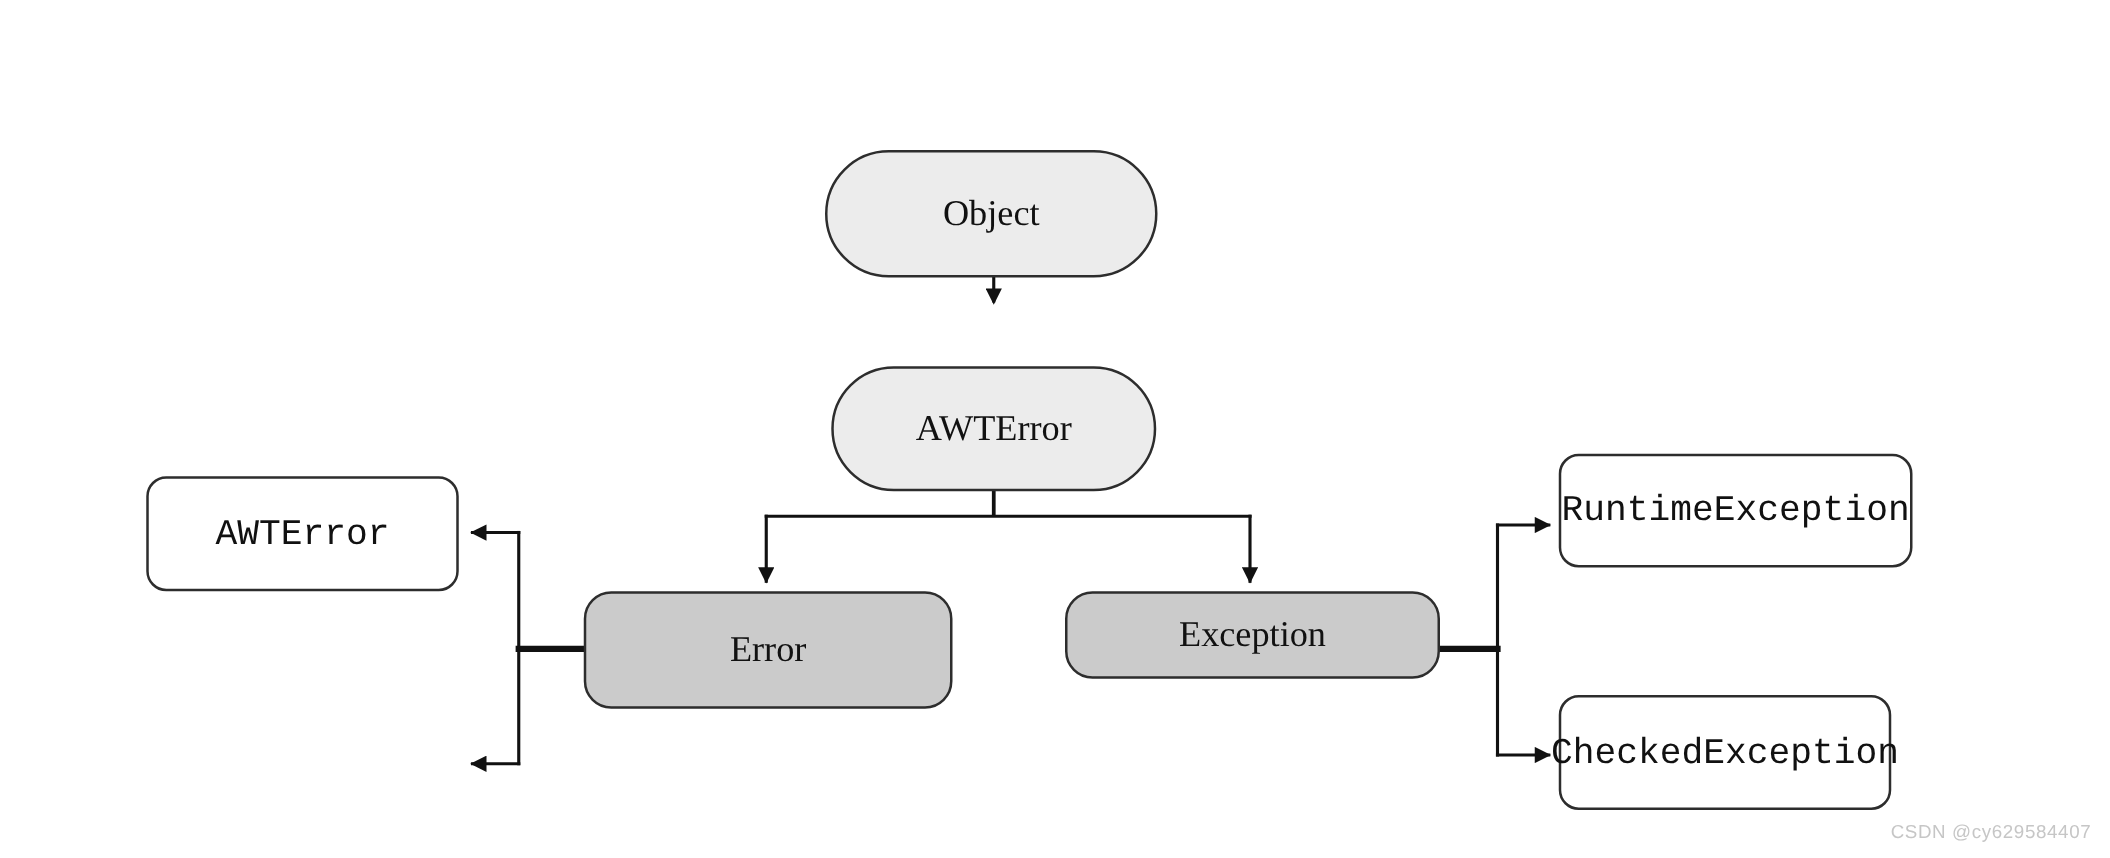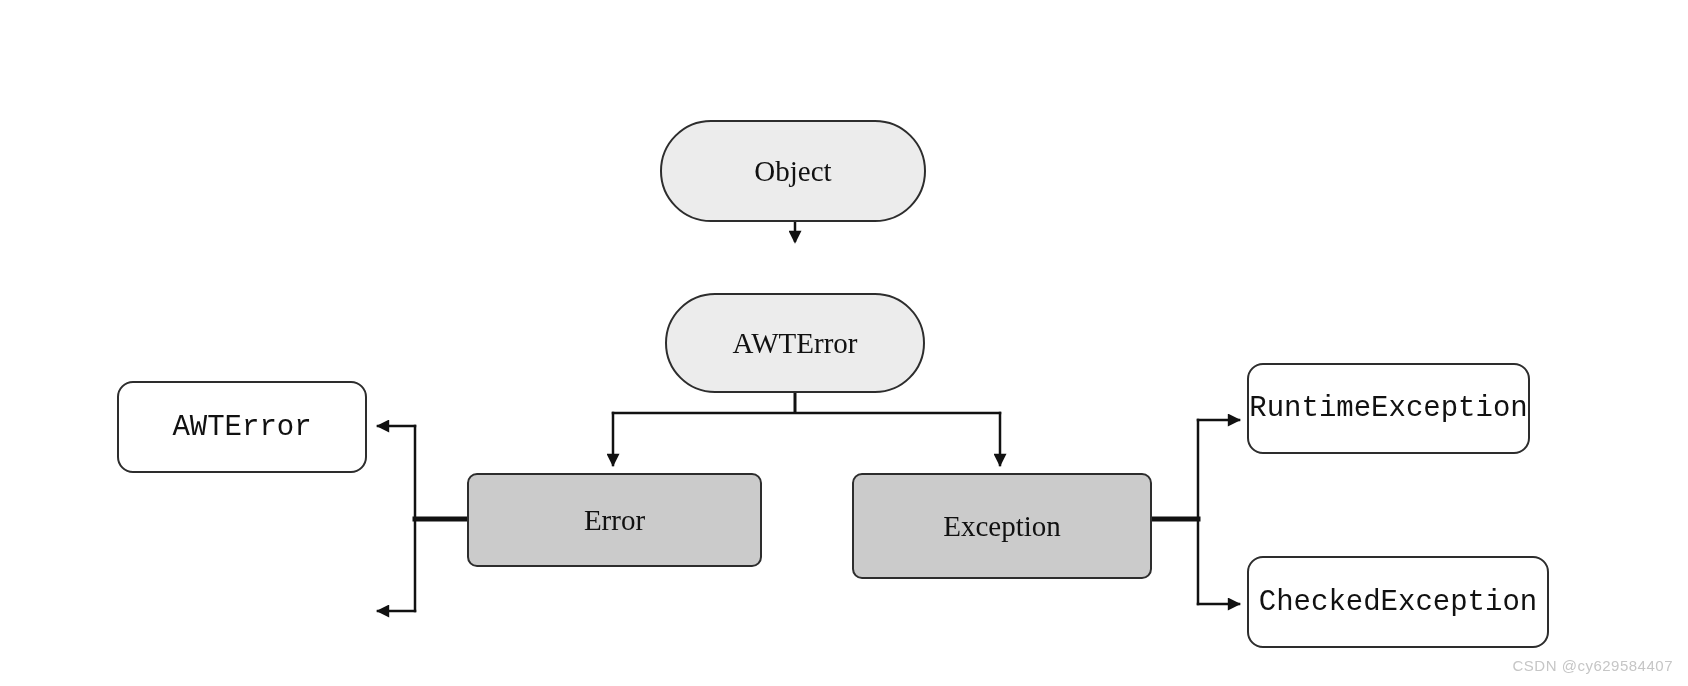--- a/index.html
+++ b/index.html
@@ -32,31 +32,31 @@
     display: flex;
     align-items: center;
     justify-content: center;
     font-size: 29px;
     color: var(--text);
     border: 2.5px solid var(--border);
     line-height: 1;
   }
   .node .label { white-space: nowrap; }
   .pill   { background: var(--pill-fill);   border-radius: 52px; margin-top: 43px; }
-  .branch { background: var(--branch-fill); border-radius: 10px; }
+  .branch { background: var(--branch-fill); border-radius: 22px; }
   .leaf   { background: var(--leaf-fill);   border-radius: 16px; font-family: Liberation Mono, monospace; }
 
   .n-object           { left: 660px;  top: 77px;  width: 266px; height: 102px; }
   .n-throwable        { left: 665px;  top: 250px; width: 260px; height: 100px; }
   .n-error            { left: 467px;  top: 473px; width: 295px; height: 94px; }
-  .n-exception        { left: 852px;  top: 473px; width: 300px; height: 106px; }
+  .n-exception        { left: 852px;  top: 473px; width: 300px; height: 70px; }
   .n-awterror         { left: 117px;  top: 381px; width: 250px; height: 92px; }
   .n-threaddeath      { left: 118px;  top: 563px; width: 250px; height: 94px; }
   .n-runtimeexception { left: 1247px; top: 363px; width: 283px; height: 91px; }
-  .n-checkedexception { left: 1247px; top: 556px; width: 302px; height: 92px; }
+  .n-checkedexception { left: 1247px; top: 556px; width: 266px; height: 92px; }
 
   .watermark {
     position: absolute;
     right: 15px;
     top: 657px;
     font-family: "Liberation Sans", "DejaVu Sans", sans-serif;
     font-size: 15px;
     letter-spacing: 0.5px;
     color: var(--watermark);
   }

